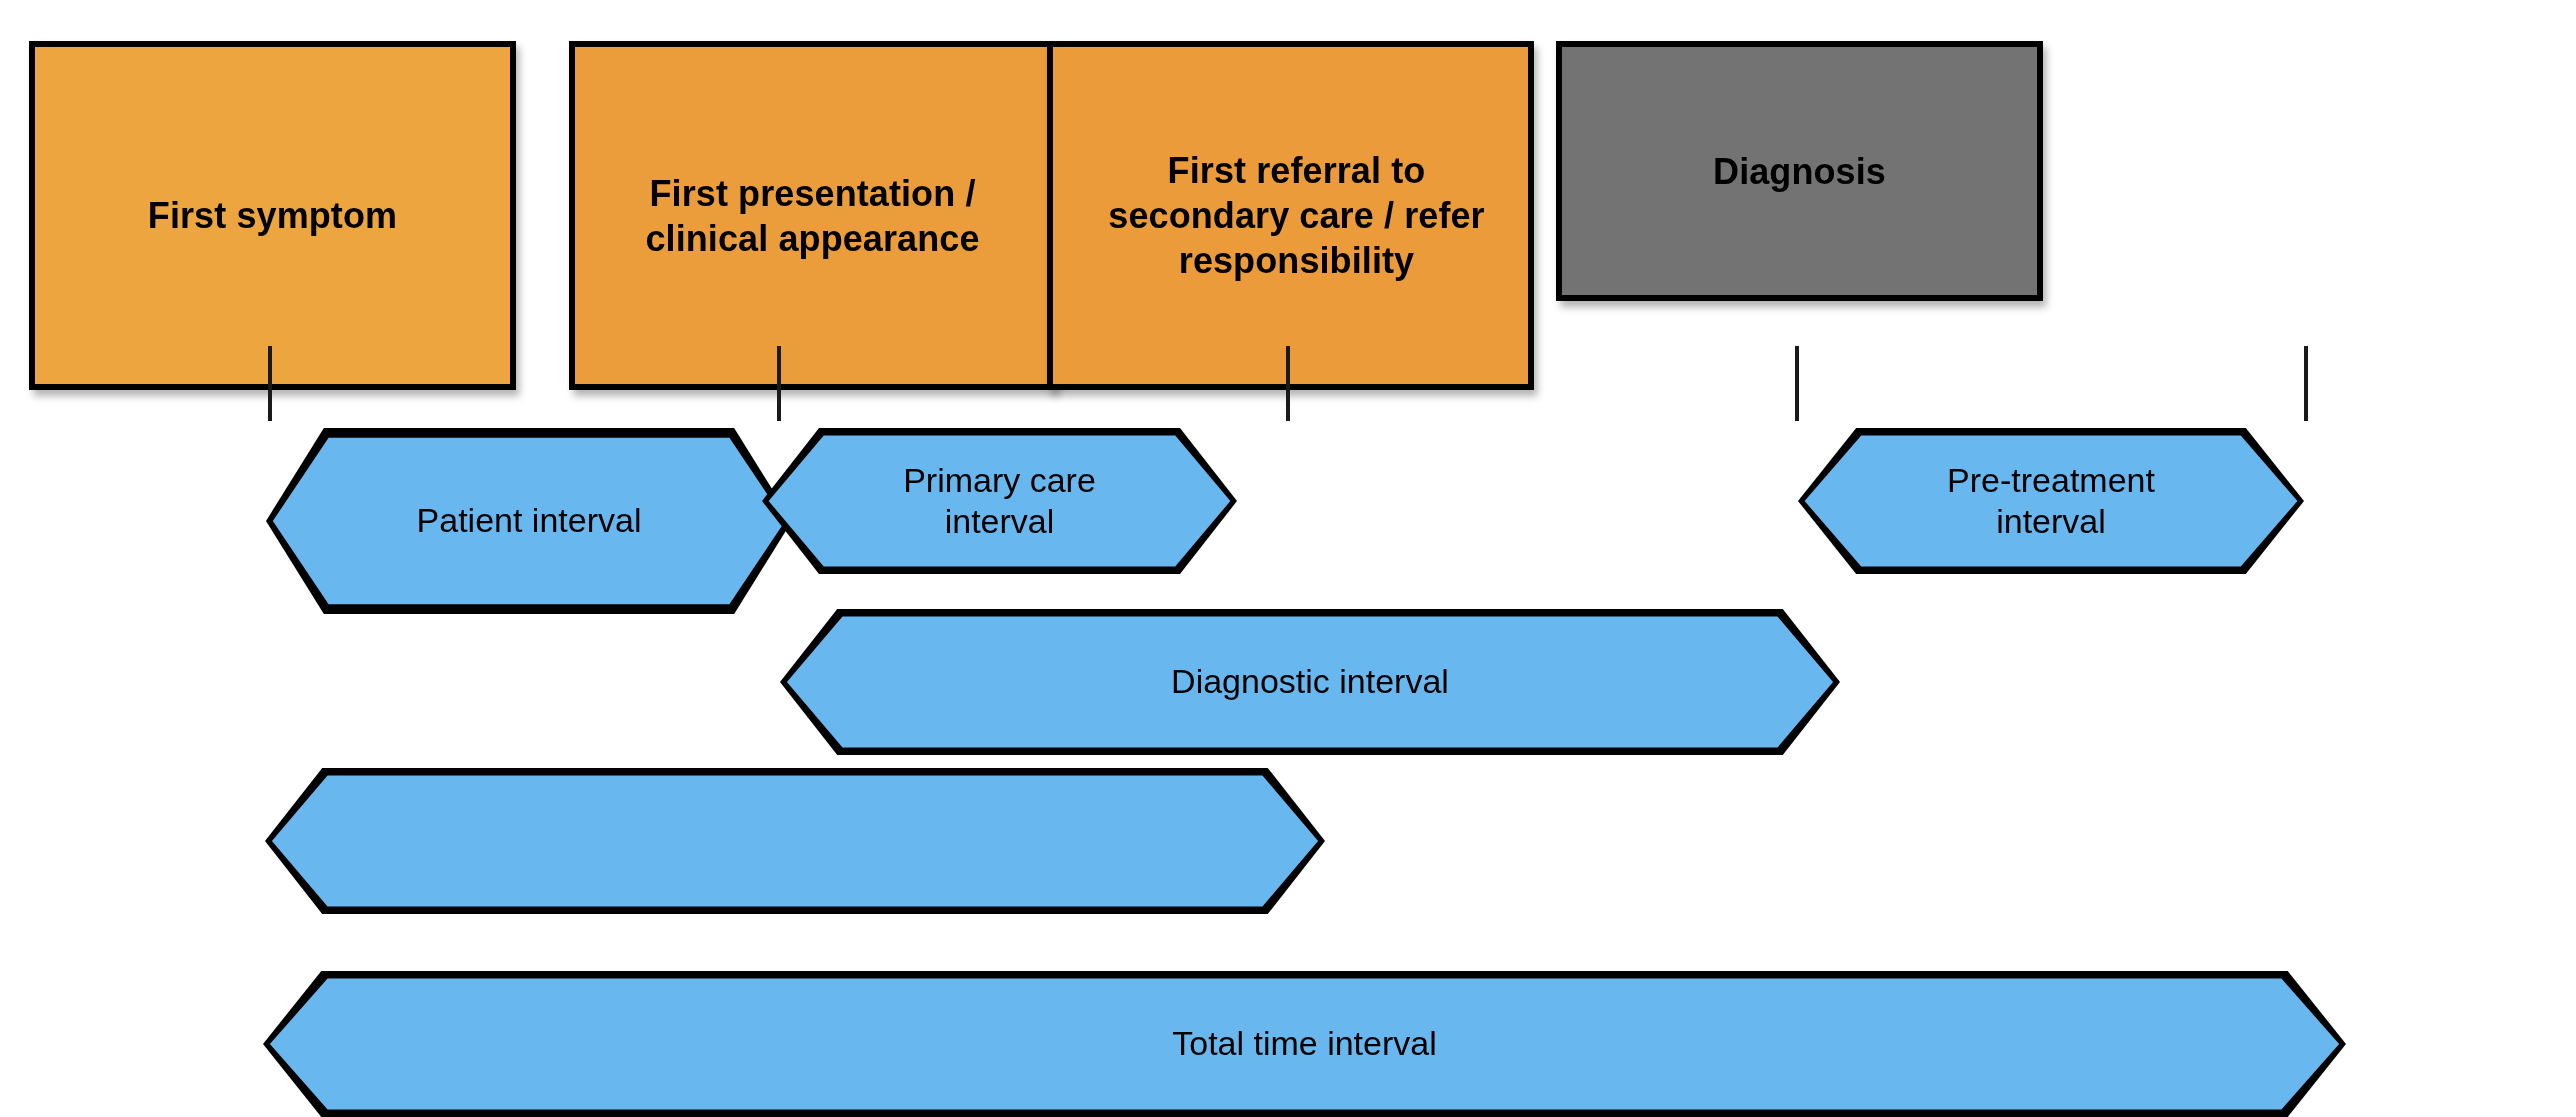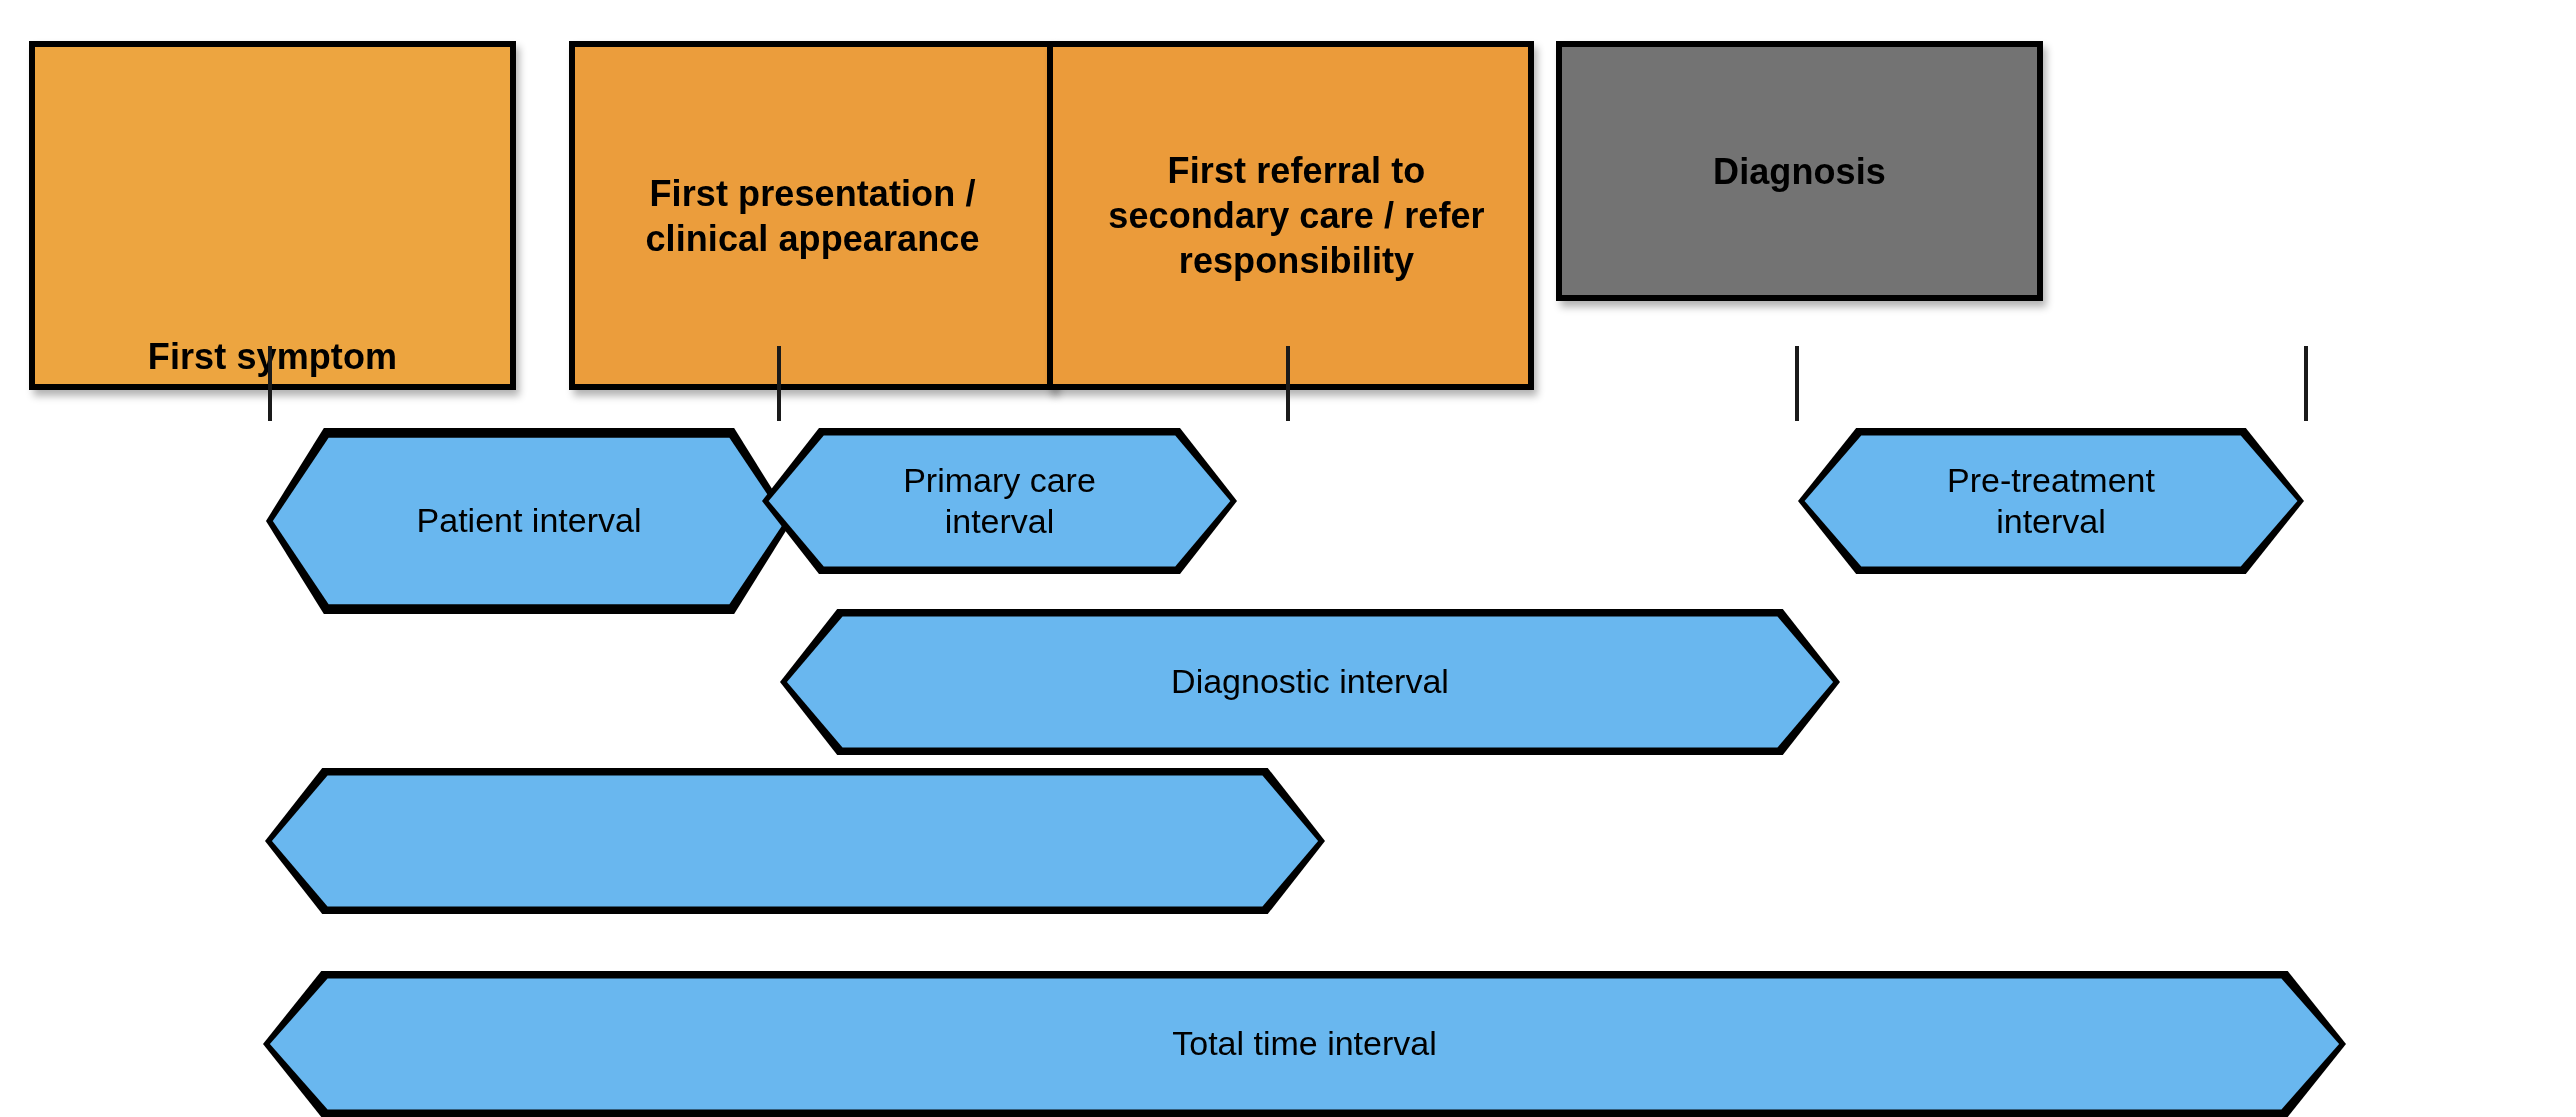--- a/index.html
+++ b/index.html
@@ -74,21 +74,21 @@
     z-index: 2;
     white-space: pre-line;
     padding: 0 8.5px;
   }
 </style>
 </head>
 <body>
 
 <div id="canvas">
 
-  <div class="milestone" style="left:29px; top:41px; width:487px; height:349px; background:#eda540;align-items:flex-end;">
+  <div class="milestone" style="left:29px; top:41px; width:487px; height:349px; background:#eda540;">
     <span class="m-label">First symptom</span>
   </div>
 
   <div class="milestone" style="left:538px; top:41px; width:487px; height:349px; background:#eb9d3c;margin-left:31px;">
     <span class="m-label">First presentation /
 clinical appearance</span>
   </div>
 
   <div class="milestone" style="left:1047px; top:41px; width:487px; height:349px; background:#eb9b3a;padding-left:24px;">
     <span class="m-label">First referral to

